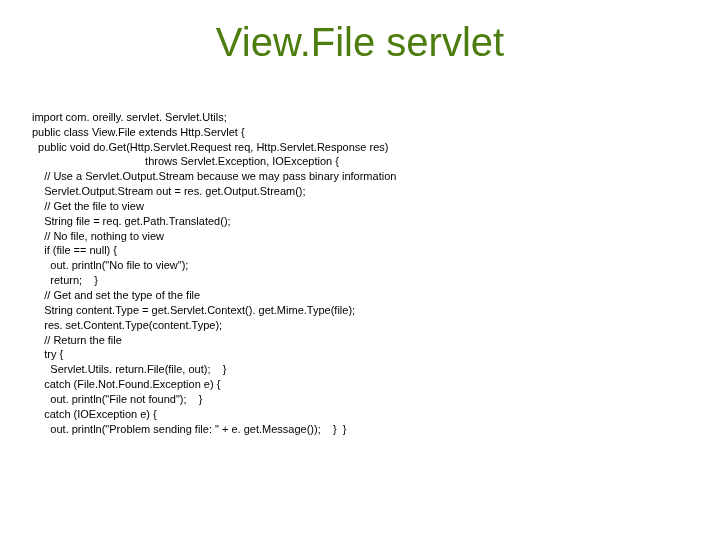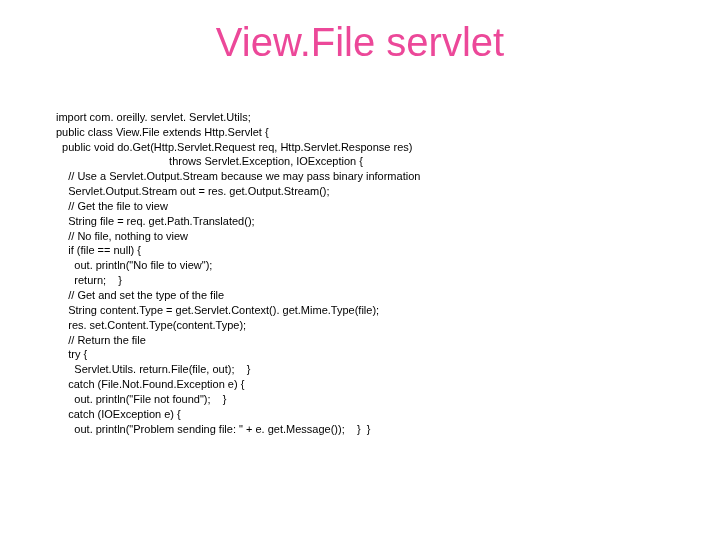--- a/index.html
+++ b/index.html
@@ -10,24 +10,24 @@
     background: #ffffff;
     font-family: Arial, Helvetica, sans-serif;
     overflow: hidden;
   }
   .title {
     font-size: 40px;
     font-weight: 400;
     text-align: center;
     margin-top: 20px;
     margin-bottom: 30px;
-    color: #ec4899;
+    color: #4d7c0f;
   }
   .code-block {
-    margin-left: 56px;
+    margin-left: 32px;
     margin-right: 40px;
     font-family: Arial, Helvetica, sans-serif;
     font-size: 11px;
     line-height: 1.35;
     color: #000;
     white-space: pre;
   }
 </style>
 </head>
 <body>

